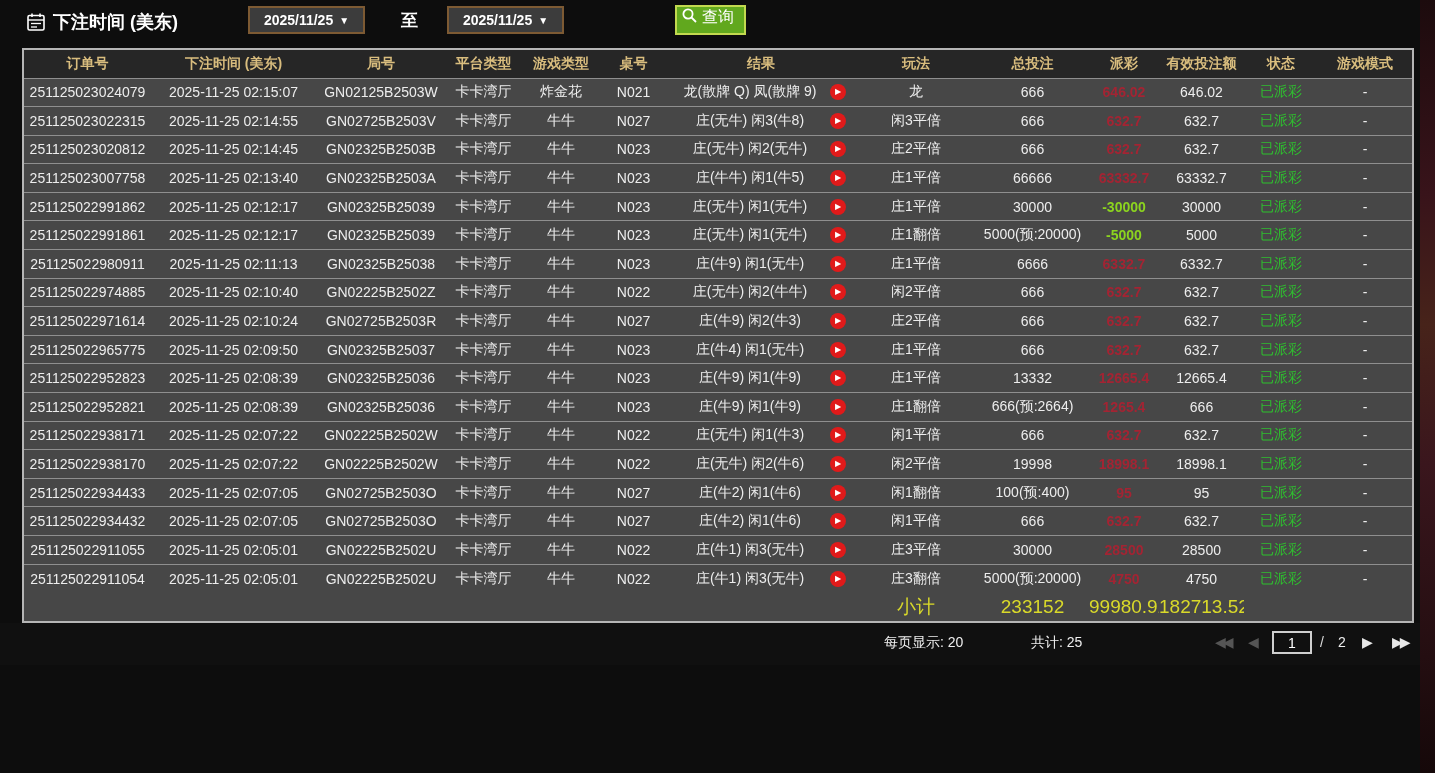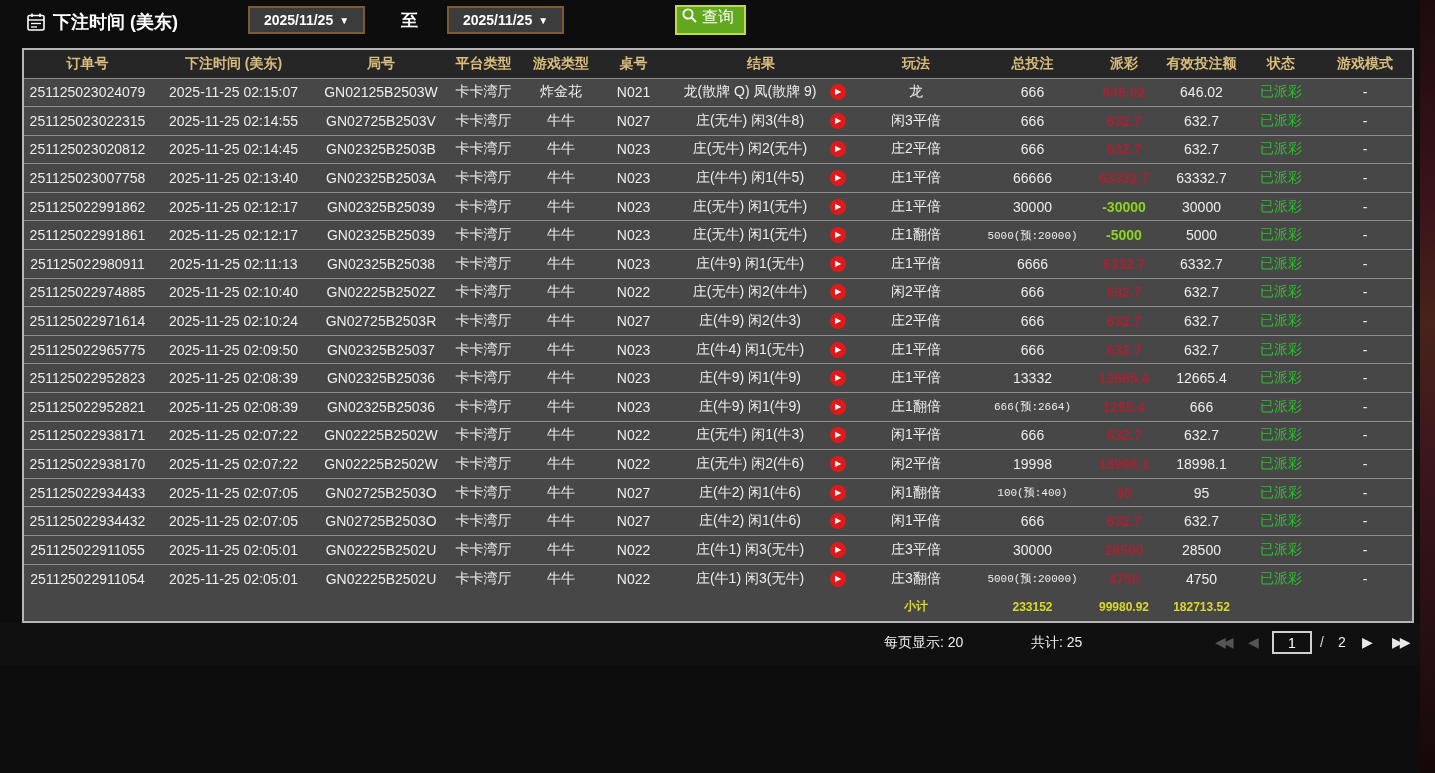--- a/index.html
+++ b/index.html
@@ -29,22 +29,22 @@
   td { background:#474747; color:#ededed; font-size:14px; text-align:center; height:28.6px;
        border-bottom:1px solid #8f8f8f; overflow:hidden; white-space:nowrap; }
   tr:last-child td { border-bottom:none; }
   td.result-cell { position:relative; padding-right:26px; padding-left:4px; }
   .play-icon { position:absolute; right:10px; top:50%; transform:translateY(-50%);
                width:16px; height:16px; border-radius:50%; background:#e01a1a; color:#fff;
                font-size:8px; line-height:16px; text-align:center; cursor:pointer; display:block; }
   td.payout-win  { color:#a32433; font-weight:bold; }
   td.payout-loss { color:#8cd41f; font-weight:bold; }
   td.status-cell { color:#2fbf2f; }
-  td.small-amount { font-size:11px;font-family:Liberation Mono, monospace; }
-  tr.sum-row td { color:#d9d92a; font-weight:bold; font-size:12px; }
+  td.small-amount { font-size:14px; }
+  tr.sum-row td { color:#d9d92a; font-weight:normal; font-size:19px; }
 
   
   .pager { position:relative; height:42px; background:#101010; color:#eee; font-size:14px; }
   .pager > * { position:absolute; top:11px;text-align:center; }
   .page-size { left:884px; }
   .total-count { left:1031px; }
   .pg-first { left:1215px; color:#555; letter-spacing:-3px; cursor:default; }
   .pg-prev  { left:1248px; color:#555; cursor:default; }
   .page-box { left:1272px; top:8px; width:40px; height:23px; background:transparent;
               border:2px solid #cfcfcf; color:#fff; font-size:14px; text-align:center;

